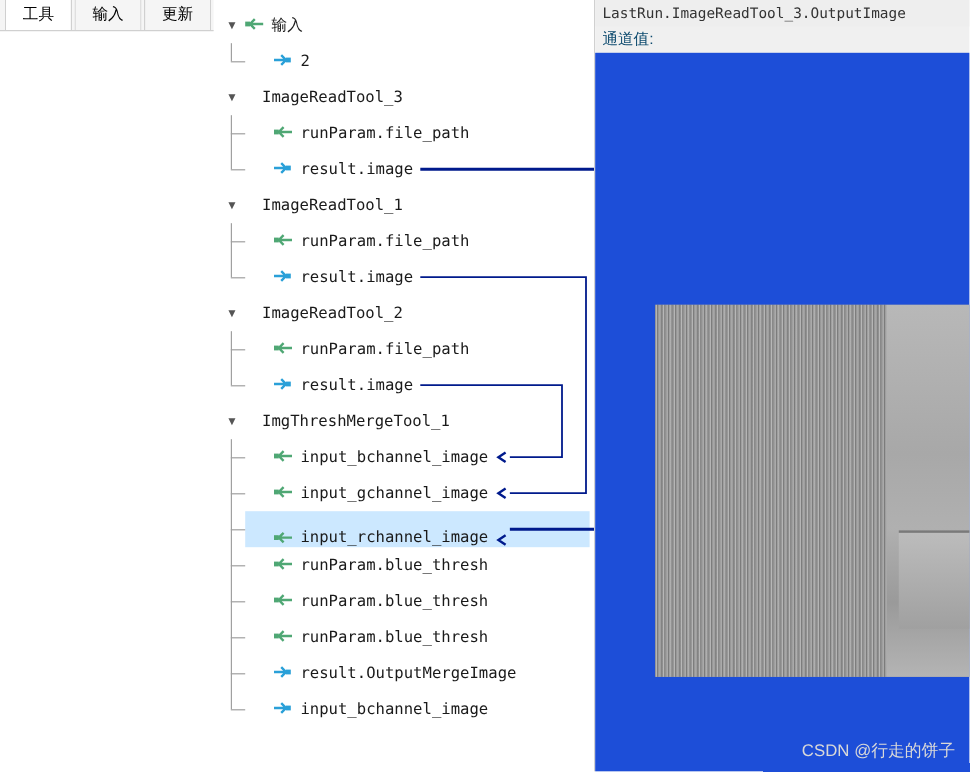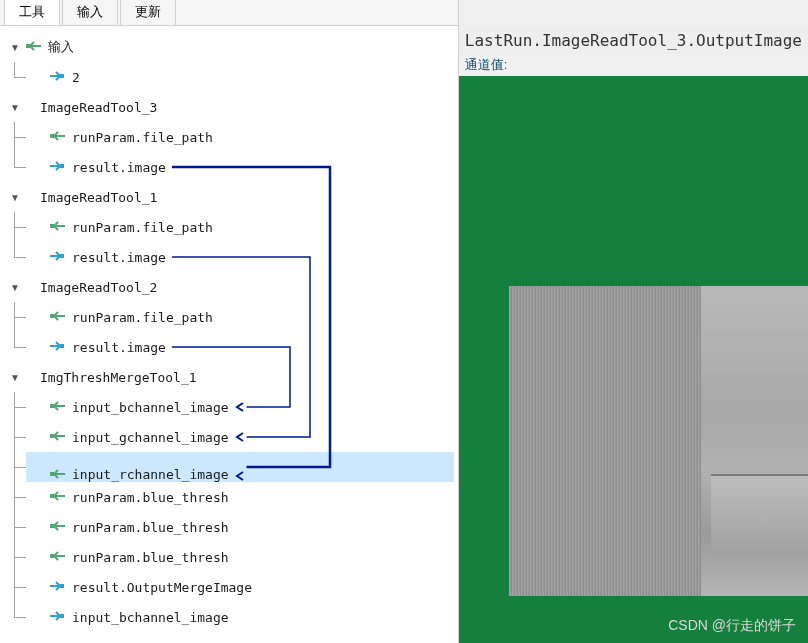--- a/index.html
+++ b/index.html
@@ -11,21 +11,20 @@
 }
 .app {
   display: flex;
   width: 808px;
   height: 643px;
 }
 .left-panel {
   width: 496px;
   height: 100%;
   display: flex;
-  flex-direction: column;
   border-right: 1px solid #d0d0d0;
 }
 .tabs {
   display: flex;
   background: #f5f5f5;
   border-bottom: 1px solid #d0d0d0;
   height: 26px;
   align-items: flex-end;
   padding-left: 4px;
 }
@@ -125,32 +124,31 @@
 .right-panel {
   flex: 1;
   display: flex;
   flex-direction: column;
   background: #f0f0f0;
 }
 .right-title {
   padding: 4px 6px;
   background: #eeeeee;
   font-family: monospace;
-  font-size: 16px;
+  font-size: 12px;
   color: #333;
-  margin-top: 27px;
 }
 .right-sub {
   padding: 2px 6px;
   font-size: 13px;
   color: #0c4a6e;
 }
 .image-view {
   flex: 1;
-  background: #15803d;
+  background: #1d4ed8;
   position: relative;
   overflow: hidden;
   padding-left: 28px;
 }
 .img-content {
   position: absolute;
   left: 50px;
   top: 210px;
   width: 350px;
   height: 310px;

